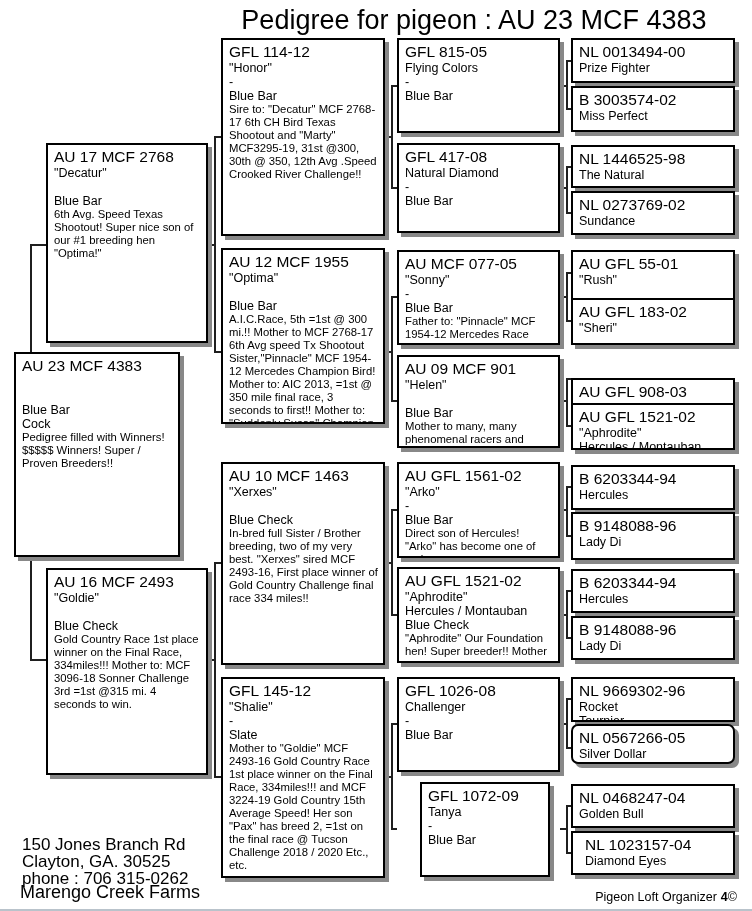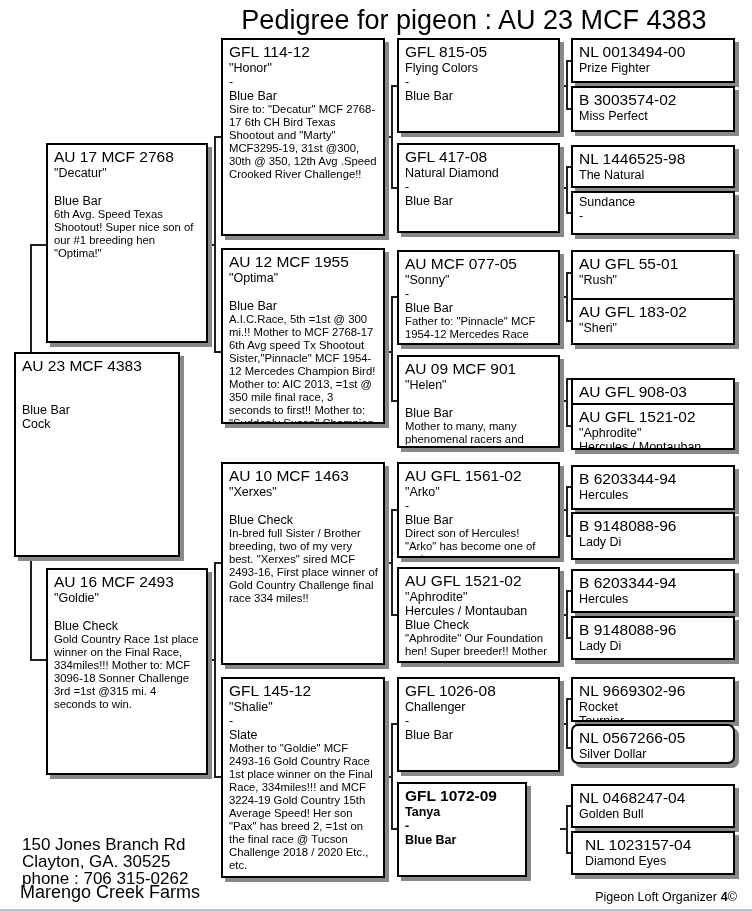--- a/index.html
+++ b/index.html
@@ -104,20 +104,21 @@
       <div class="seg" style="left: 568px; top: 805px; width: 3px; height: 2px;"></div>
       <div class="seg" style="left: 568px; top: 852px; width: 3px; height: 2px;"></div>
     </div>
   <div id="boxes">
       <div class="pbox" style="left: 14px; top: 352px; width: 166px; height: 205px;">
         <div class="pbox-id">AU 23 MCF 4383</div>
         <div class="pbox-line"></div>
         <div class="pbox-line"></div>
         <div class="pbox-line">Blue Bar</div>
         <div class="pbox-line">Cock</div>
+        <div class="pbox-desc">Pedigree filled with Winners! $$$$$ Winners!  Super / Proven Breeders!!</div>
       </div>
       <div class="pbox" style="left: 46px; top: 143px; width: 162px; height: 200px;">
         <div class="pbox-id">AU 17 MCF 2768</div>
         <div class="pbox-line">"Decatur"</div>
         <div class="pbox-line"></div>
         <div class="pbox-line">Blue Bar</div>
         <div class="pbox-desc">6th Avg. Speed Texas Shootout!  Super nice son of our #1 breeding hen "Optima!"</div>
       </div>
       <div class="pbox" style="left: 46px; top: 568px; width: 162px; height: 207px;">
         <div class="pbox-id">AU 16 MCF 2493</div>
@@ -193,21 +194,21 @@
         <div class="pbox-line">Hercules / Montauban</div>
         <div class="pbox-line">Blue Check</div>
         <div class="pbox-desc">"Aphrodite" Our Foundation hen!  Super breeder!!  Mother</div>
       </div>
       <div class="pbox" style="left: 397px; top: 677px; width: 163px; height: 95px;">
         <div class="pbox-id">GFL 1026-08</div>
         <div class="pbox-line">Challenger</div>
         <div class="pbox-line">-</div>
         <div class="pbox-line">Blue Bar</div>
       </div>
-      <div class="pbox" style="left: 397px; top: 782px; width: 130px; height: 95px; font-weight: bold;">
+      <div class="pbox" style="left: 420px; top: 782px; width: 130px; height: 95px;">
         <div class="pbox-id">GFL 1072-09</div>
         <div class="pbox-line">Tanya</div>
         <div class="pbox-line">-</div>
         <div class="pbox-line">Blue Bar</div>
       </div>
       <div class="pbox" style="left: 571px; top: 38px; width: 164px; height: 45px;">
         <div class="pbox-id">NL 0013494-00</div>
         <div class="pbox-line">Prize Fighter</div>
         <div class="pbox-line">-</div>
       </div>
@@ -215,20 +216,21 @@
         <div class="pbox-id">B 3003574-02</div>
         <div class="pbox-line">Miss Perfect</div>
         <div class="pbox-line">-</div>
       </div>
       <div class="pbox" style="left: 571px; top: 145px; width: 164px; height: 43px;">
         <div class="pbox-id">NL 1446525-98</div>
         <div class="pbox-line">The Natural</div>
         <div class="pbox-line">-</div>
       </div>
       <div class="pbox" style="left: 571px; top: 191px; width: 164px; height: 44px;">
+        <div class="pbox-id">NL 0273769-02</div>
         <div class="pbox-line">Sundance</div>
         <div class="pbox-line">-</div>
       </div>
       <div class="pbox" style="left: 571px; top: 250px; width: 164px; height: 58px;">
         <div class="pbox-id">AU GFL 55-01</div>
         <div class="pbox-line">"Rush"</div>
       </div>
       <div class="pbox" style="left: 571px; top: 298px; width: 164px; height: 47px;">
         <div class="pbox-id">AU GFL 183-02</div>
         <div class="pbox-line">"Sheri"</div>

